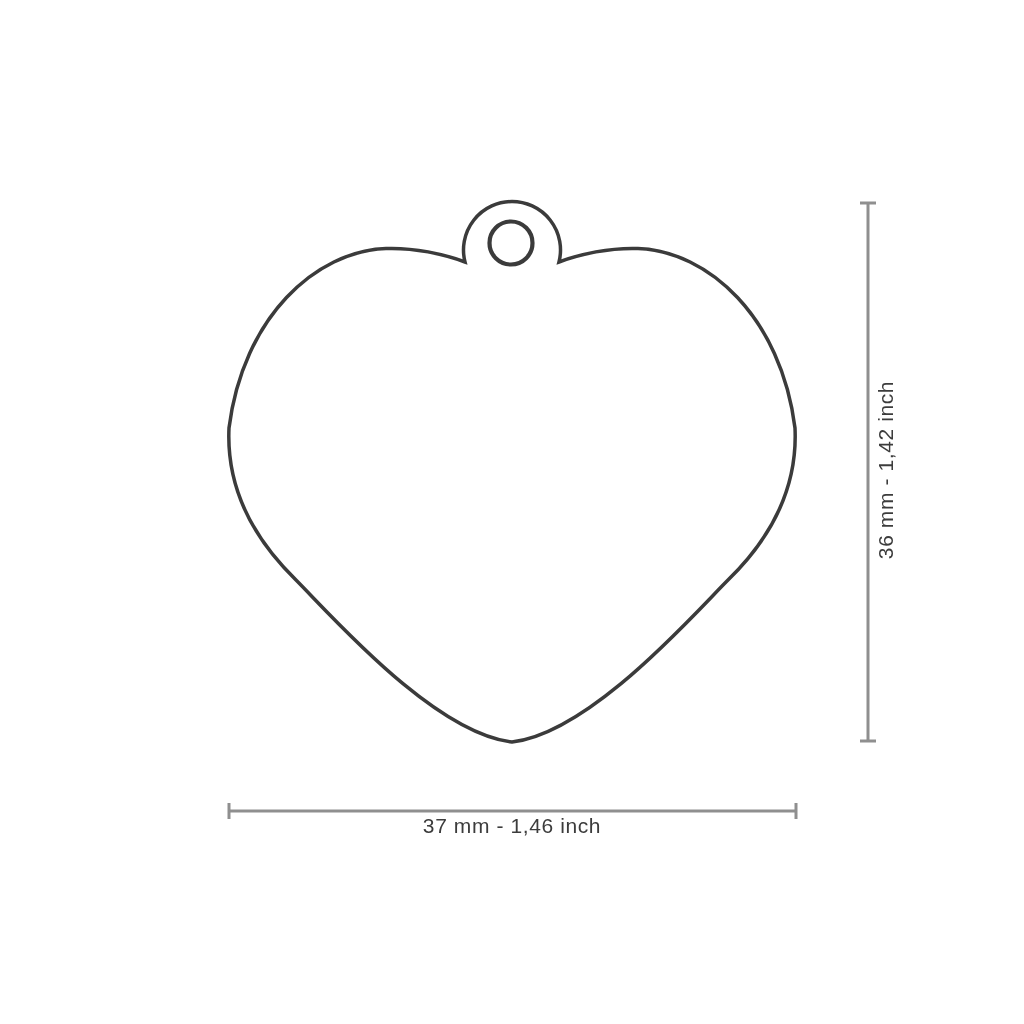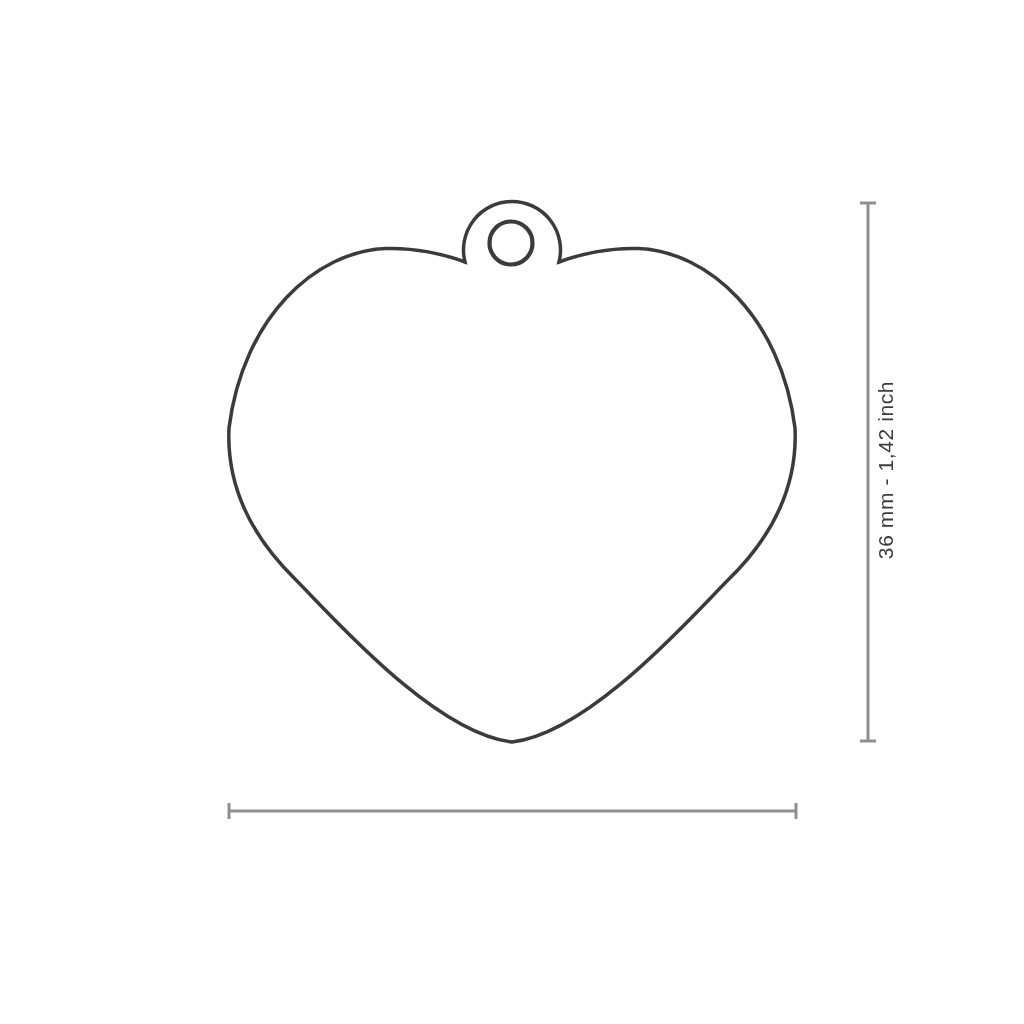--- a/index.html
+++ b/index.html
@@ -69,16 +69,17 @@
 
     <path stroke-width="3" d="M 229 803 L 229 819
              M 229 811 L 796 811
              M 796 803 L 796 819" stroke="#8f8f8f"></path>
 
     <path stroke-width="3" d="M 860 203 L 876 203
              M 868 203 L 868 741
              M 860 741 L 876 741" stroke="#8f8f8f"></path>
   </svg>
 
+  <div class="dim-label width">37 mm - 1,46 inch</div>
 
   <div class="dim-label height">36 mm - 1,42 inch</div>
 
 </div>
 
 </body></html>

